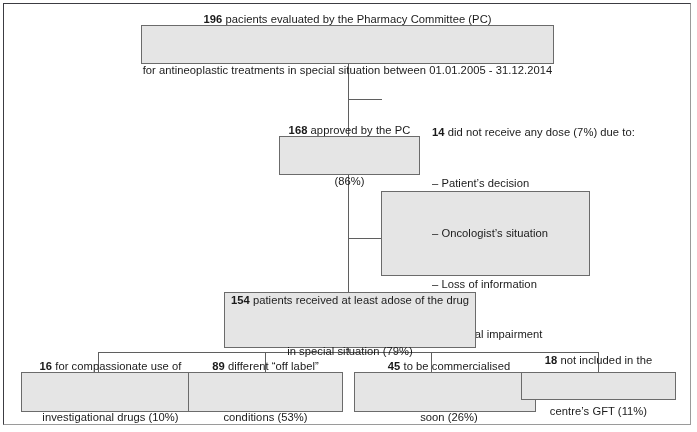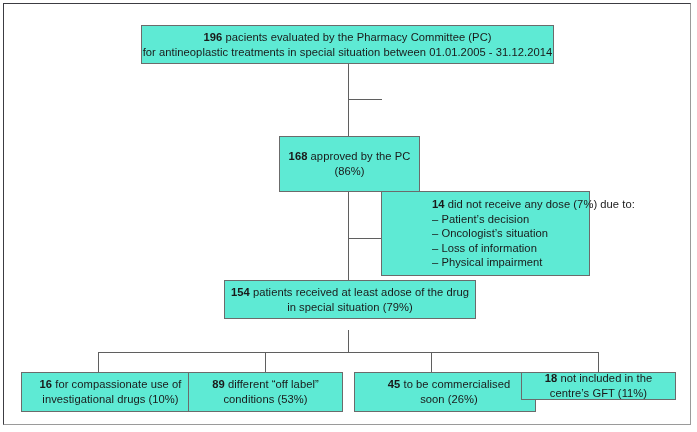--- a/index.html
+++ b/index.html
@@ -23,25 +23,26 @@
     border:1px solid #9a9a9a;
     border-top-color:#3c3c42;
     border-left-color:#3c3c42;
     box-sizing:border-box;
     background:#ffffff;
   }
   .node{
     position:absolute;
     box-sizing:border-box;
     border:1px solid #6b6b6b;
-    background:#5eead4;
+    background:#e5e5e5;
     display:flex;
     flex-direction:column;
     justify-content:center;
     z-index:3;
+    gap:36px;
   }
   .node .line{
     font-size:11.2px;
     line-height:14.6px;
     color:#1a1a1a;
     text-align:center;
     white-space:nowrap;
     letter-spacing:.05px;
   }
   .node.left .line{ text-align:left; padding-left:10px; }
@@ -74,34 +75,34 @@
   <div class="conn v" style="left:265px; top:352px; height:20px;"></div>
   <div class="conn v" style="left:431px; top:352px; height:20px;"></div>
   <div class="conn v" style="left:598px; top:352px; height:20px;"></div>
 
   <div class="node" style="left:141px; top:25px; width:413px; height:39px;">
     <div class="line"><span class="num">196</span><span> pacients evaluated by the Pharmacy Committee (PC)</span></div>
     <div class="line">for antineoplastic treatments in special situation between 01.01.2005 - 31.12.2014</div>
   </div>
 
 
-  <div class="node" style="left:279px; top:136px; width:141px; height:56px;">
+  <div class="node" style="left:279px; top:136px; width:141px; height:39px;">
     <div class="line"><span class="num">168</span><span> approved by the PC</span></div>
     <div class="line">(86%)</div>
   </div>
 
   <div class="node left" style="left:381px; top:191px; width:209px; height:85px;padding-left:40px;">
     <div class="line"><span class="num">14</span><span> did not receive any dose (7%) due to:</span></div>
     <div class="line">– Patient’s decision</div>
     <div class="line">– Oncologist’s situation</div>
     <div class="line">– Loss of information</div>
     <div class="line">– Physical impairment</div>
   </div>
 
-  <div class="node" style="left:224px; top:280px; width:252px; height:39px;">
+  <div class="node" style="left:224px; top:292px; width:252px; height:56px;justify-content:space-between;">
     <div class="line"><span class="num">154</span><span> patients received at least adose of the drug</span></div>
     <div class="line">in special situation (79%)</div>
   </div>
 
   <div class="node" style="left:21px; top:372px; width:179px; height:40px;">
     <div class="line"><span class="num">16</span><span> for compassionate use of</span></div>
     <div class="line">investigational drugs (10%)</div>
   </div>
 
   <div class="node" style="left:188px; top:372px; width:155px; height:40px;">

